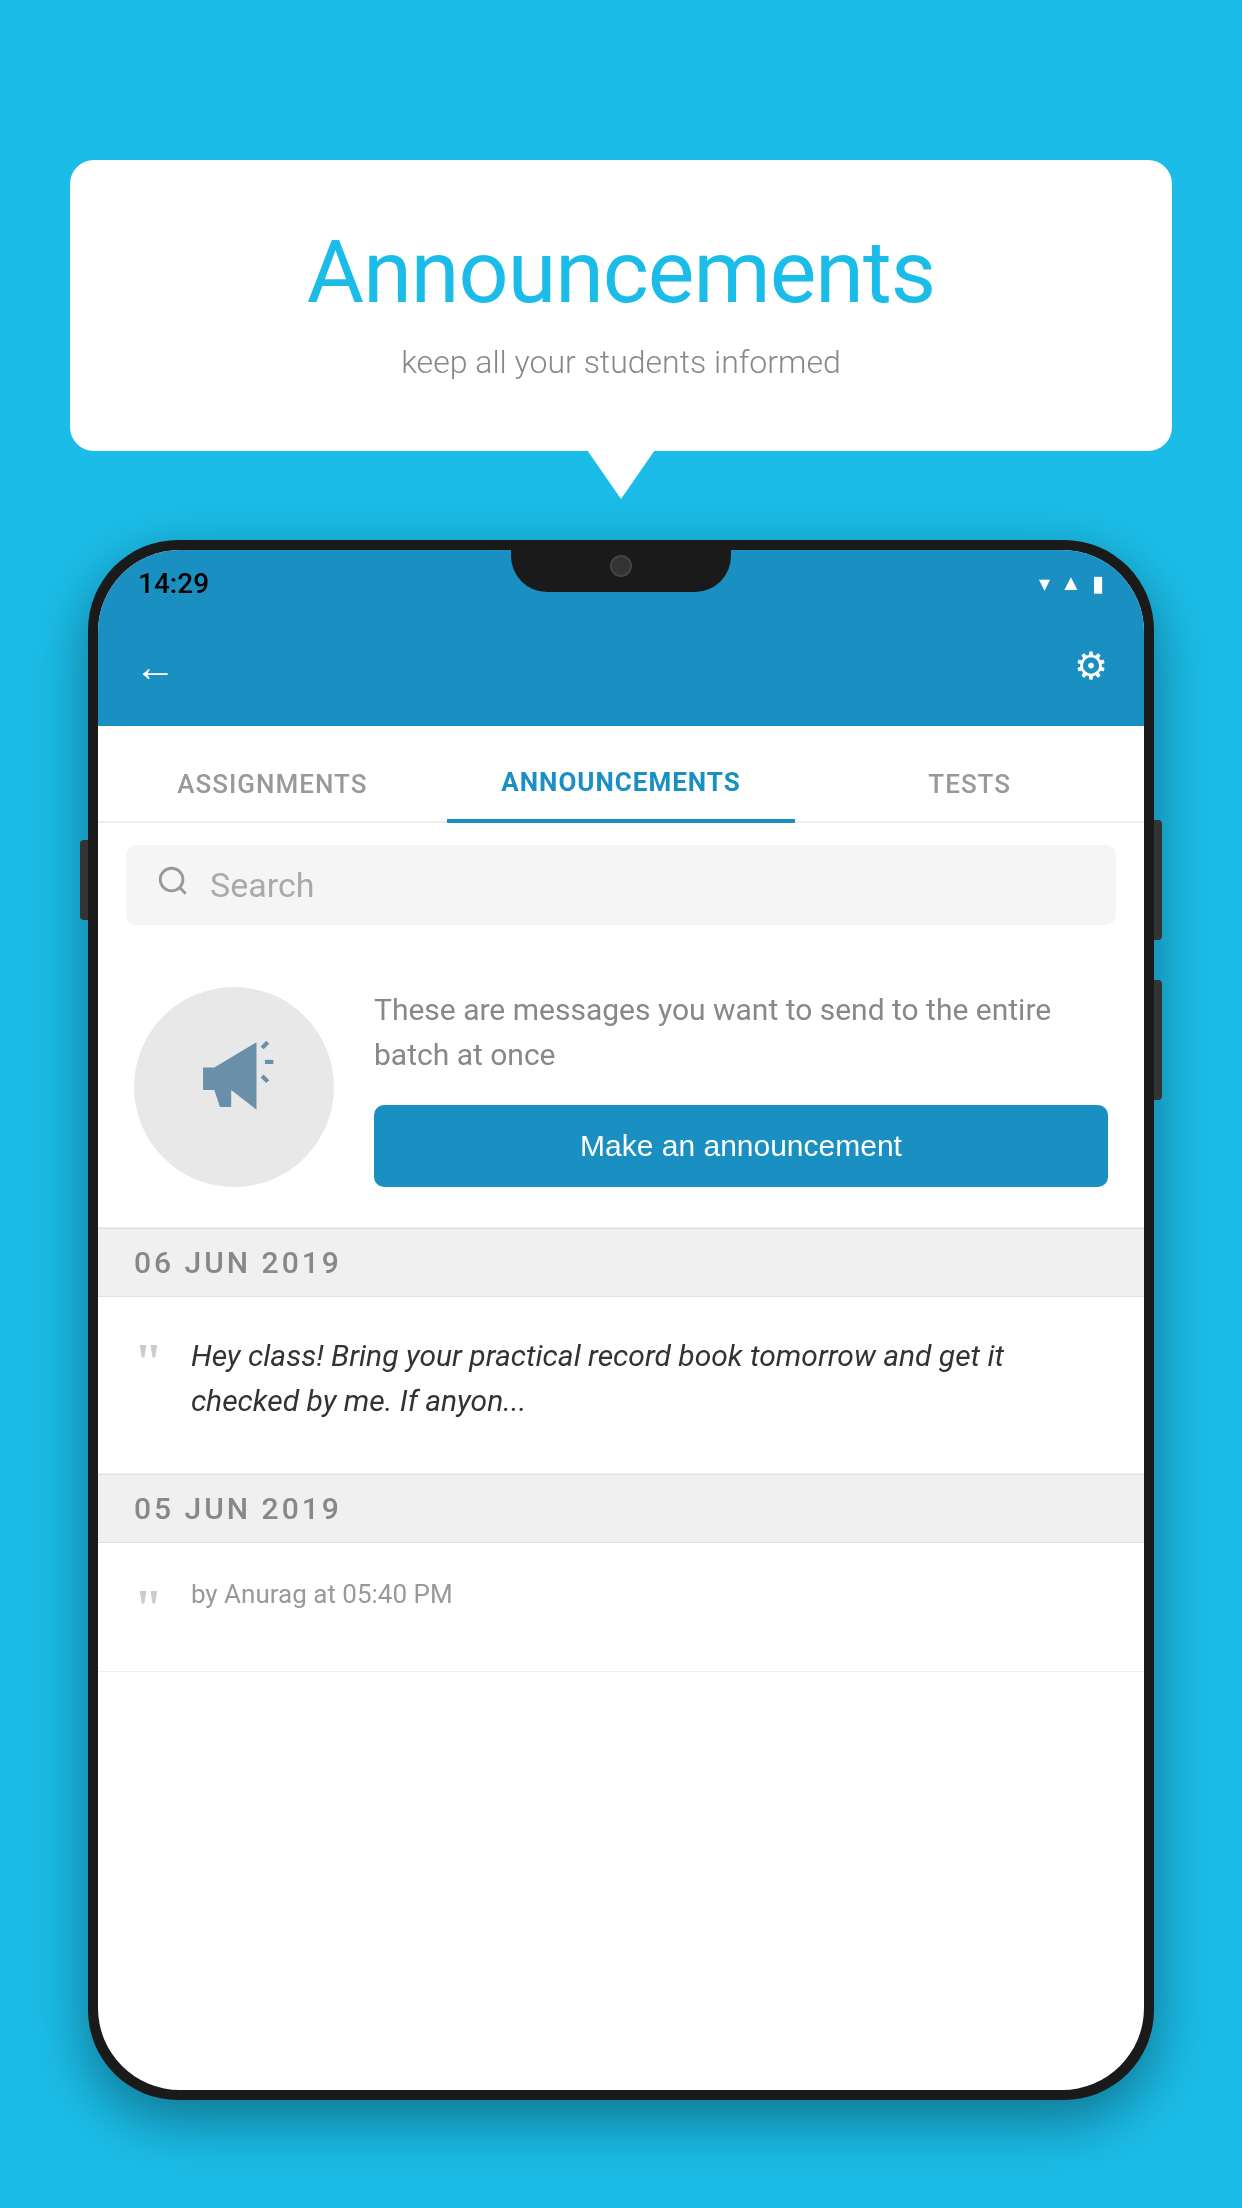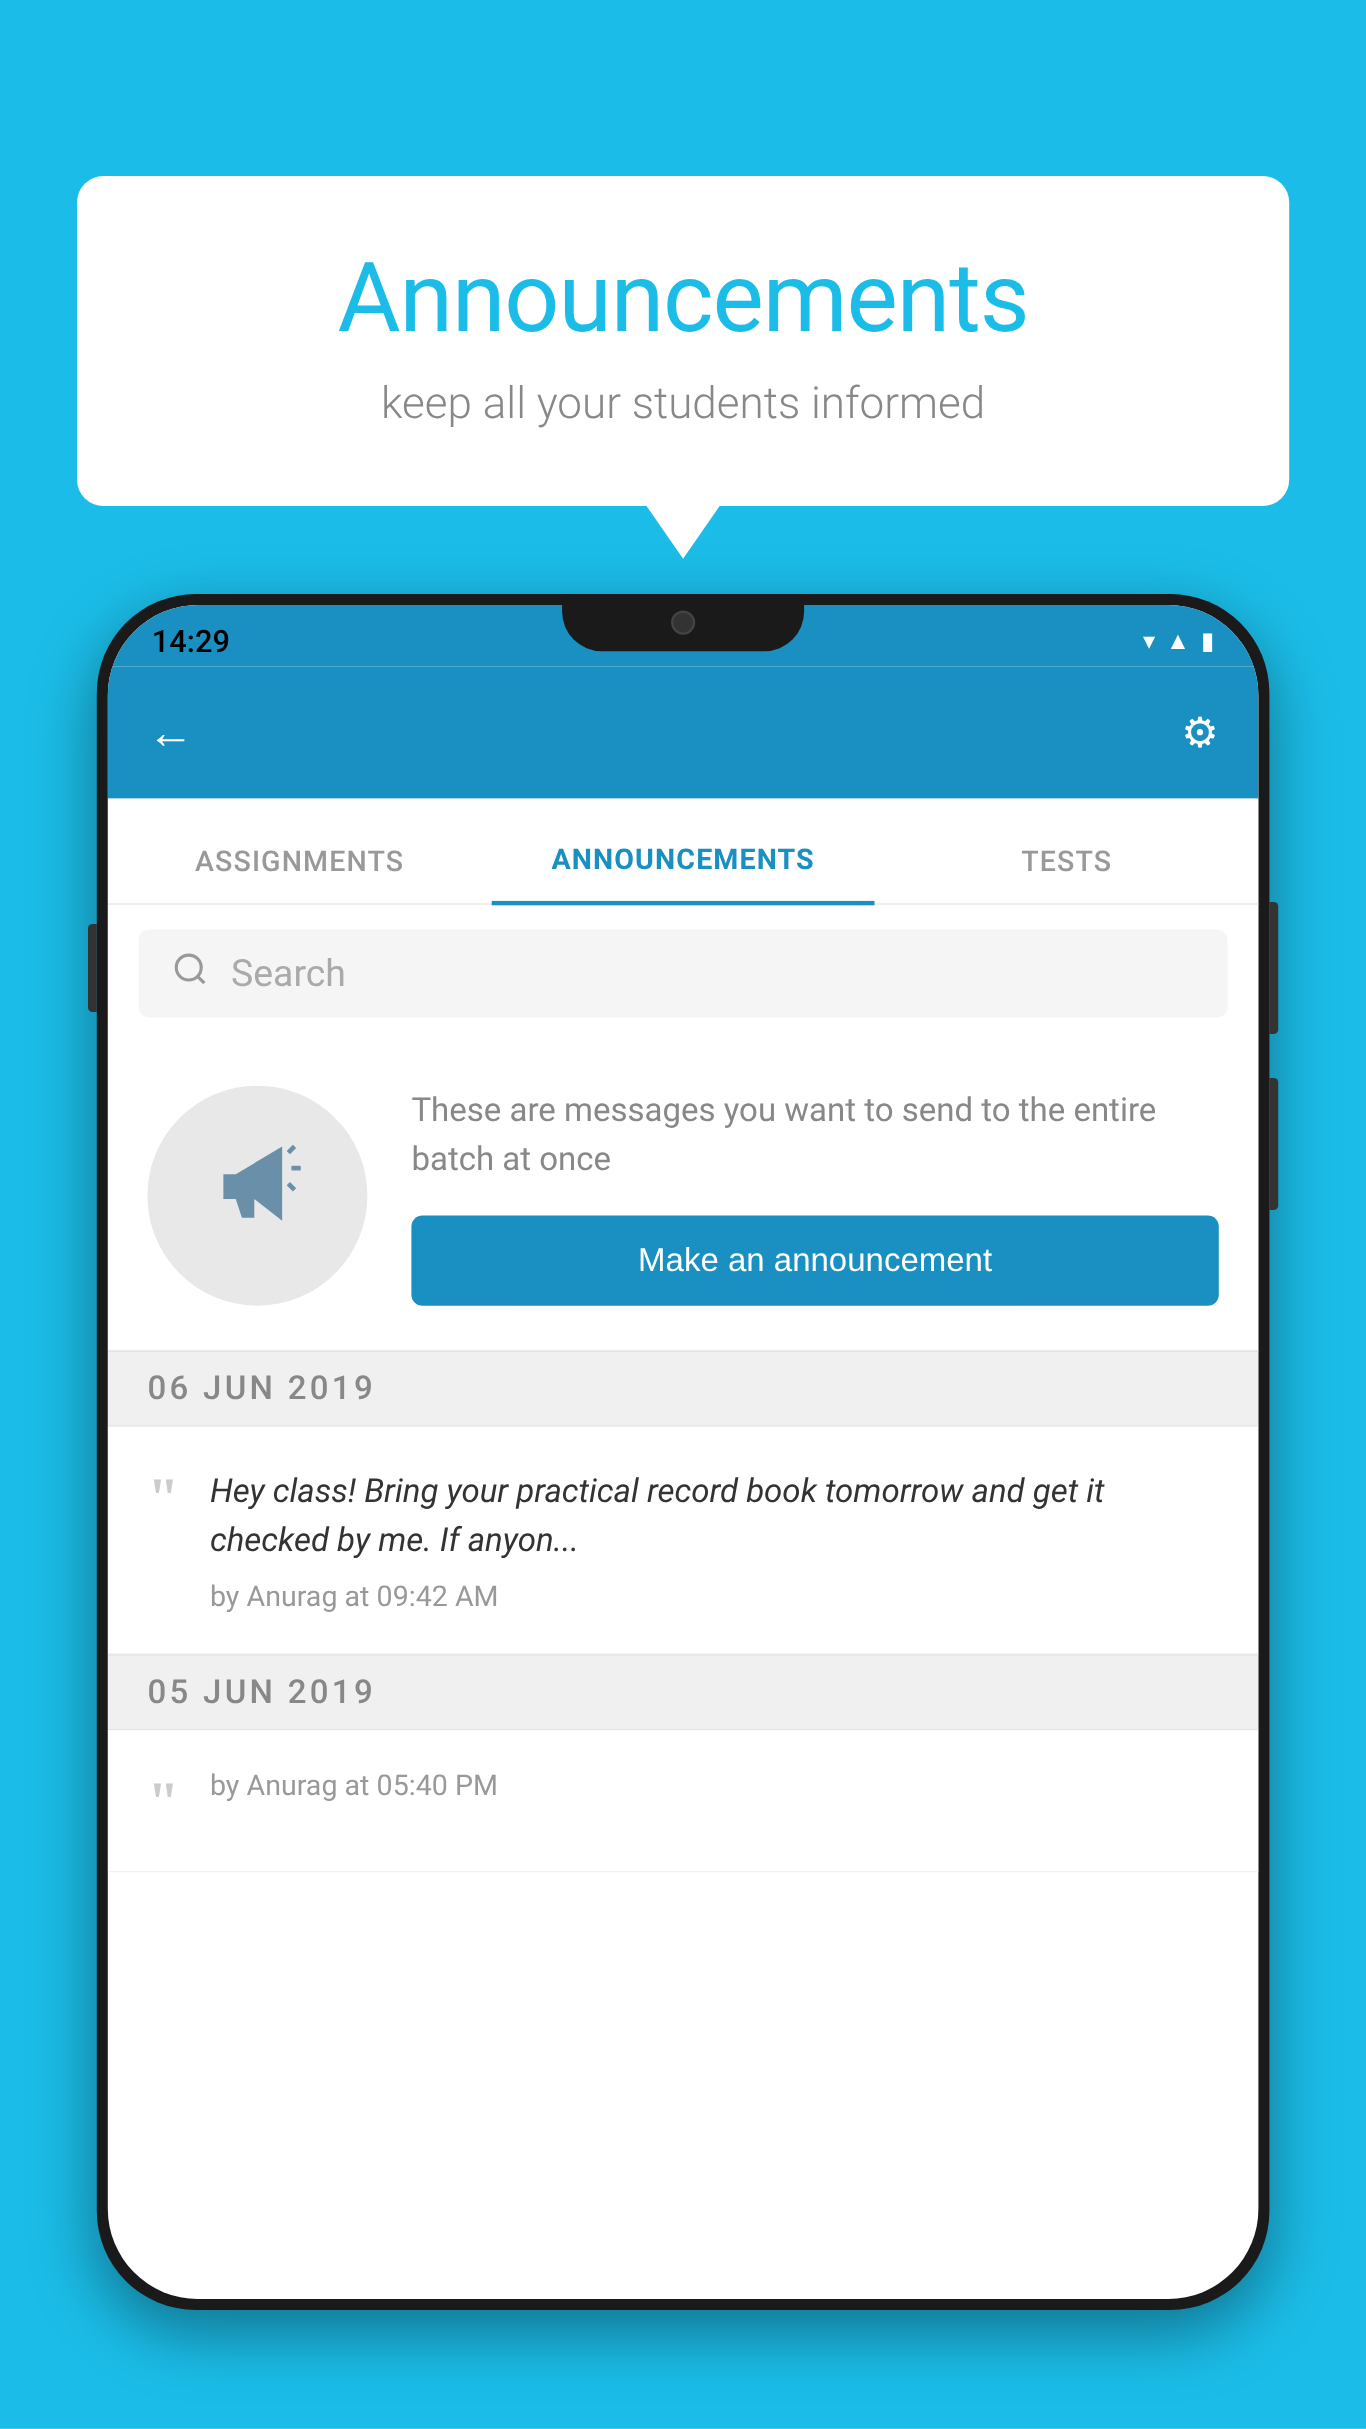--- a/index.html
+++ b/index.html
@@ -48,21 +48,21 @@
 
     .speech-bubble-title {
       font-size: 88px;
       color: #1BBDE8;
       font-weight: 400;
       margin-bottom: 20px;
       letter-spacing: -1px;
     }
 
     .speech-bubble-subtitle {
-      font-size: 40px;
+      font-size: 32px;
       color: #888;
       font-weight: 300;
     }
 
     
     .phone-container {
       position: absolute;
       top: 540px;
       left: 88px;
       right: 88px;
@@ -439,21 +439,20 @@
       </div>
 
       <div class="date-section">
         <span class="date-label">06  JUN  2019</span>
       </div>
 
       <div class="announcement-item">
         <div class="quote-icon">"</div>
         <div class="announcement-content">
           <div class="announcement-text">Hey class! Bring your practical record book tomorrow and get it checked by me. If anyon...</div>
-          <div class="announcement-meta">by Anurag at 09:42 AM</div>
         </div>
       </div>
 
       <div class="date-section">
         <span class="date-label">05  JUN  2019</span>
       </div>
 
       <div class="announcement-item">
         <div class="quote-icon">"</div>
         <div class="announcement-content">

